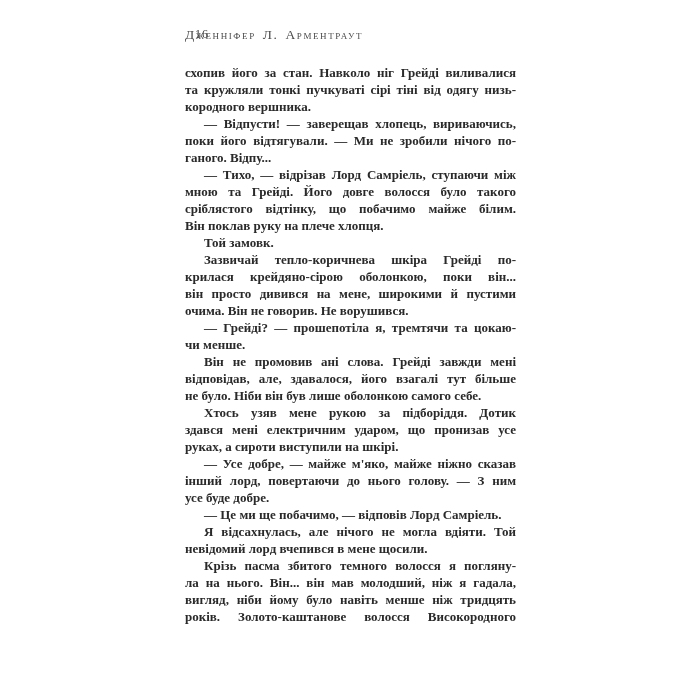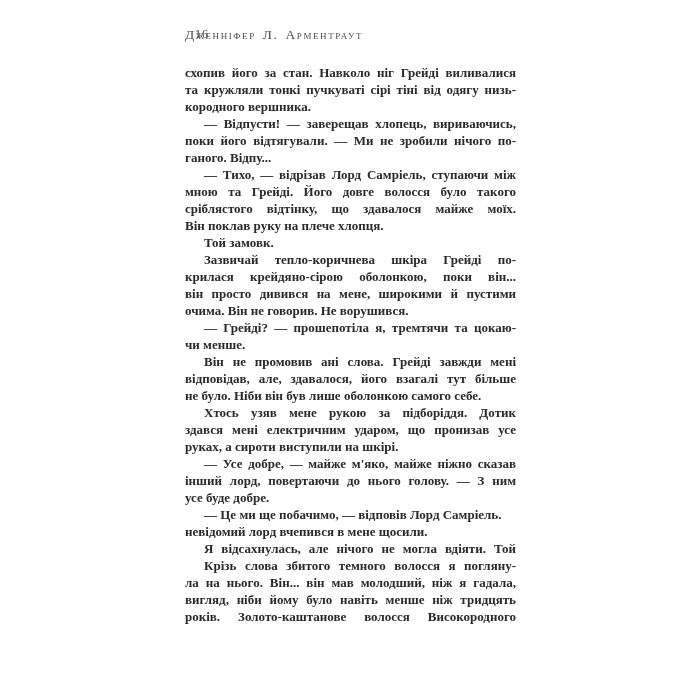--- a/index.html
+++ b/index.html
@@ -78,21 +78,21 @@
     <div class="ln">схопив його за стан. Навколо ніг Грейді виливалися</div>
     <div class="ln">та кружляли тонкі пучкуваті сірі тіні від одягу низь-</div>
     <div class="ln end">кородного вершника.</div>
 
     <div class="ln ind">— Відпусти! — заверещав хлопець, вириваючись,</div>
     <div class="ln">поки його відтягували. — Ми не зробили нічого по-</div>
     <div class="ln end">ганого. Відпу...</div>
 
     <div class="ln ind">— Тихо, — відрізав Лорд Самріель, ступаючи між</div>
     <div class="ln">мною та Грейді. Його довге волосся було такого</div>
-    <div class="ln">сріблястого відтінку, що здавалося майже моїх.</div>
+    <div class="ln">сріблястого відтінку, що побачимо майже білим.</div>
     <div class="ln end">Він поклав руку на плече хлопця.</div>
 
     <div class="ln ind end">Той замовк.</div>
 
     <div class="ln ind">Зазвичай тепло-коричнева шкіра Грейді по-</div>
     <div class="ln">крилася крейдяно-сірою оболонкою, поки він...</div>
     <div class="ln">він просто дивився на мене, широкими й пустими</div>
     <div class="ln end">очима. Він не говорив. Не ворушився.</div>
 
     <div class="ln ind">— Грейді? — прошепотіла я, тремтячи та цокаю-</div>
@@ -105,22 +105,22 @@
     <div class="ln ind">Хтось узяв мене рукою за підборіддя. Дотик</div>
     <div class="ln">здався мені електричним ударом, що пронизав усе</div>
     <div class="ln end">руках, а сироти виступили на шкірі.</div>
 
     <div class="ln ind">— Усе добре, — майже м'яко, майже ніжно сказав</div>
     <div class="ln">інший лорд, повертаючи до нього голову. — З ним</div>
     <div class="ln end">усе буде добре.</div>
 
     <div class="ln ind end">— Це ми ще побачимо, — відповів Лорд Самріель.</div>
 
+    <div class="ln ind">Я відсахнулась, але нічого не могла вдіяти. Той</div>
     <div class="ln end">невідомий лорд вчепився в мене щосили.</div>
-    <div class="ln ind">Я відсахнулась, але нічого не могла вдіяти. Той</div>
 
-    <div class="ln ind">Крізь слова збитого темного волосся я погляну-</div>
+    <div class="ln ind">Крізь пасма збитого темного волосся я погляну-</div>
     <div class="ln">ла на нього. Він... він мав молодший, ніж я гадала,</div>
     <div class="ln">вигляд, ніби йому було навіть менше ніж тридцять</div>
     <div class="ln">років. Золото-каштанове волосся Високородного</div>
   </div>
 
 </div>
 
 </body></html>

